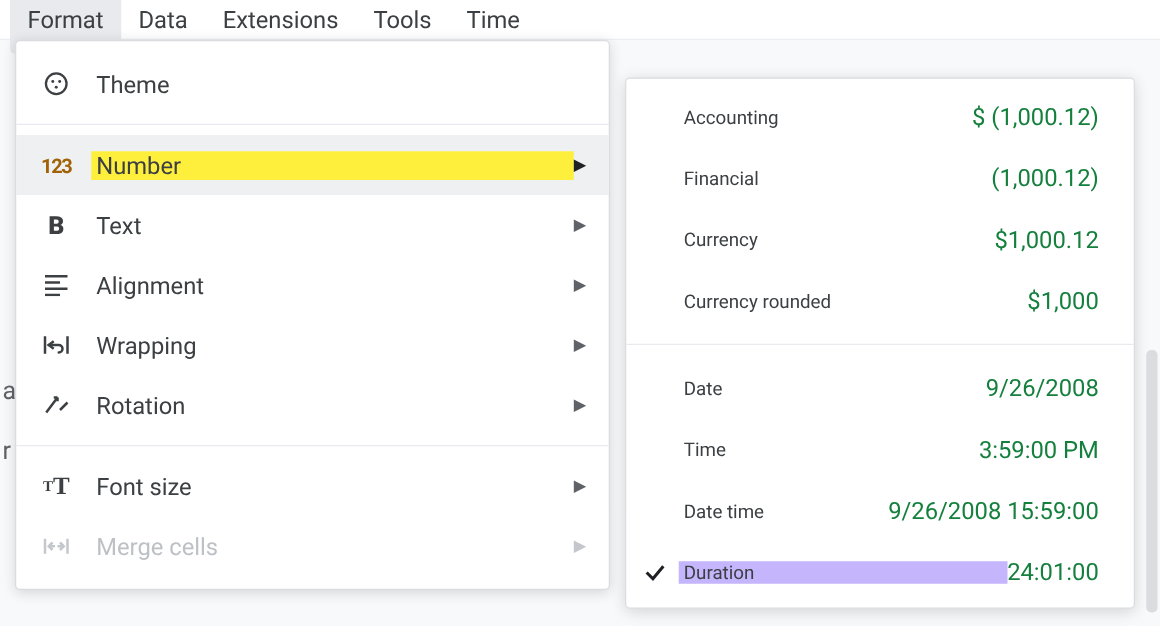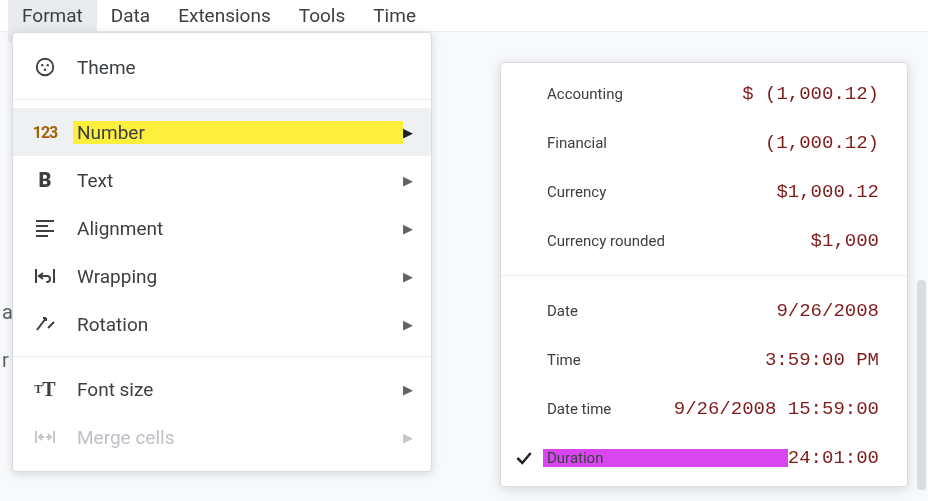--- a/index.html
+++ b/index.html
@@ -35,21 +35,21 @@
     left: 0;
     top: 70px;
     font-size: 20px;
     color: #5f6368;
   }
   .left-letters div { height: 48px; padding-left: 2px; }
   .dropdown {
     position: absolute;
     top: 32px;
     left: 12px;
-    width: 420px;
+    width: 476px;
     background: #fff;
     border: 1px solid #dadce0;
     border-radius: 4px;
     box-shadow: 0 2px 10px rgba(0,0,0,0.14);
     padding: 10px 0;
   }
   .menu-item {
     display: flex;
     align-items: center;
     height: 48px;
@@ -106,29 +106,28 @@
     left: 12px;
     width: 22px;
     height: 22px;
     color: #d4a017;
     display: flex;
     align-items: center;
     justify-content: center;
   }
   .sub-item .s-label { flex: 1; font-size: 15px; color: #3c4043; }
   .sub-item .s-label.highlight {
-    background: #d946ef;
+    background: #c4b5fd;
     padding: 0 6px 0 4px;
     margin-left: -4px;
   }
   .sub-item .example {
-    color: #7f1d1d;
+    color: #15803d;
     font-size: 19px;
     text-align: right;
-    font-family: Liberation Mono, monospace;
   }
   .sub-sep { height: 1px; background: #e8eaed; margin: 10px 0; }
   .scrollbar {
     position: absolute;
     right: 2px;
     top: 280px;
     width: 9px;
     height: 210px;
     background: #dadce0;
     border-radius: 4px;

